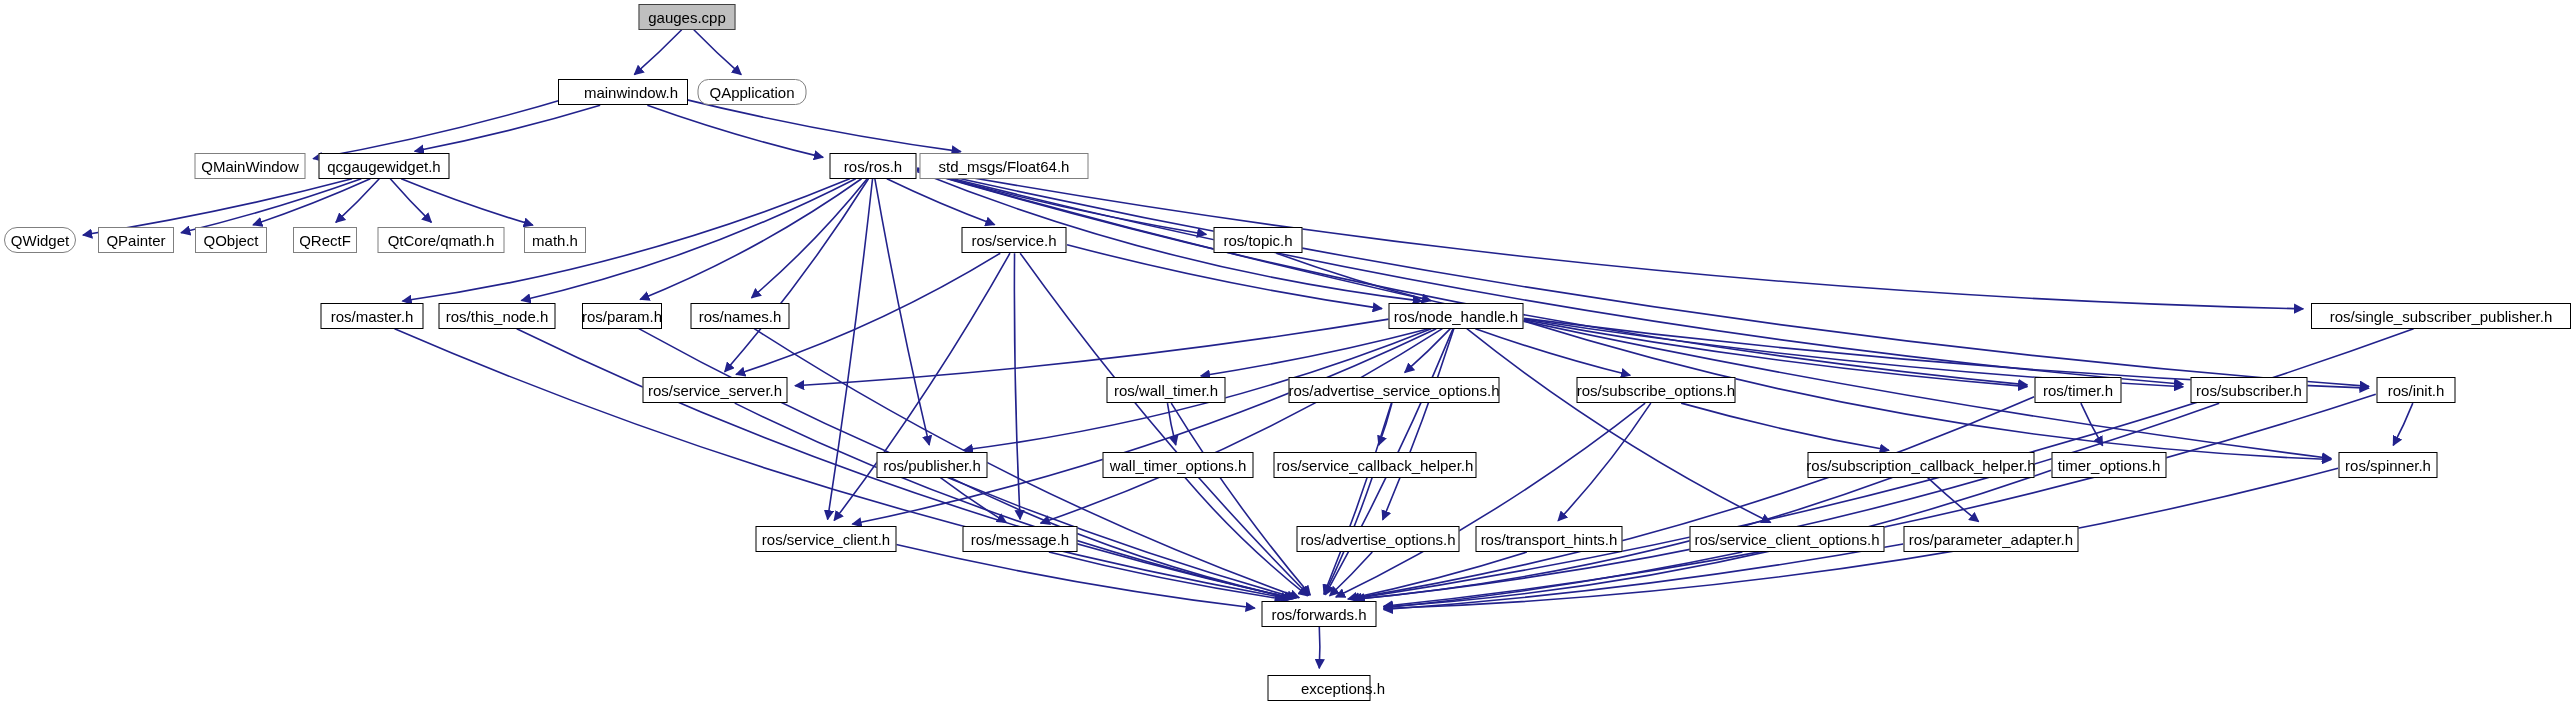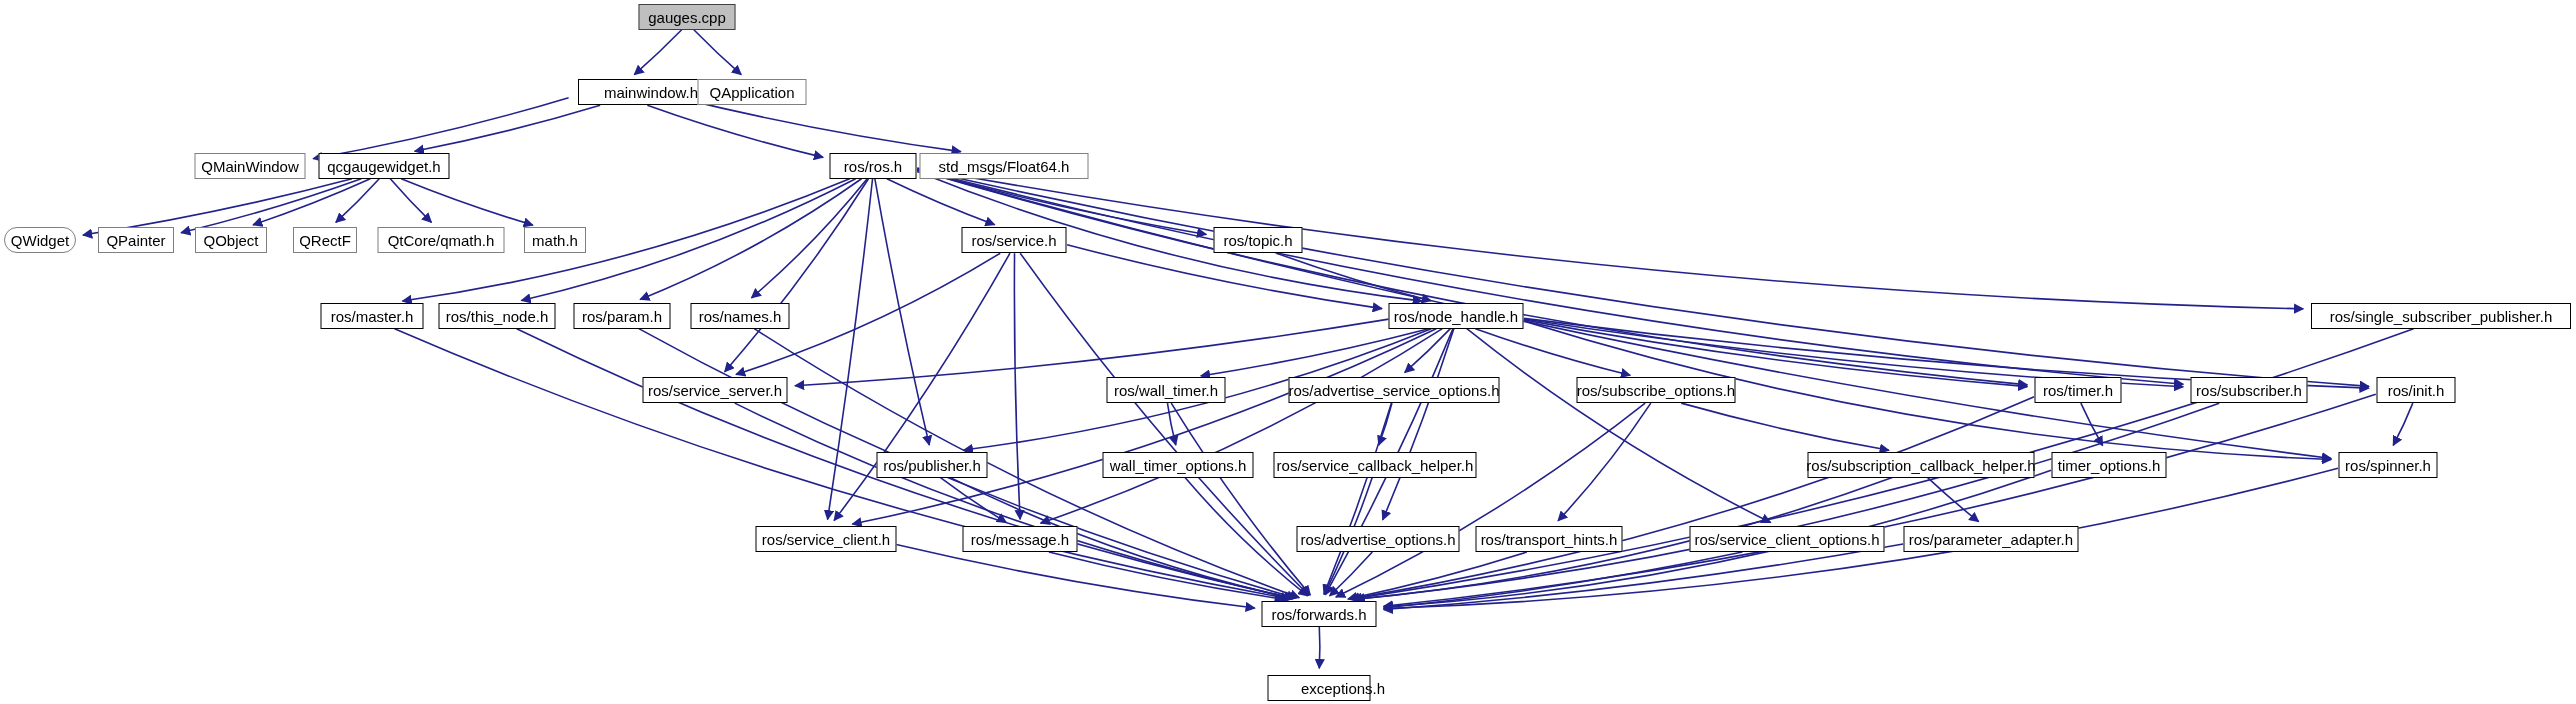--- a/index.html
+++ b/index.html
@@ -123,24 +123,24 @@
         <path d="M 1916.0 547.9 Q 1656.2 594.8 1392.9 613.9" fill="none" stroke="#22228c" stroke-width="1.6" marker-end="url(#arrow)"></path>
         <path d="M 2430.1 331.0 Q 1909.4 520.1 1361.7 603.3" fill="none" stroke="#22228c" stroke-width="1.6" marker-end="url(#arrow)"></path>
         <path d="M 1940.7 481.0 Q 1965.5 504.2 1992.0 525.4" fill="none" stroke="#22228c" stroke-width="1.6" marker-end="url(#arrow)"></path>
         <path d="M 1328.0 631.0 Q 1329.2 652.0 1328.0 673.0" fill="none" stroke="#22228c" stroke-width="1.6" marker-end="url(#arrow)"></path>
       </g>
   </svg>
   <div id="node-layer">
       <div class="node root hdr" style="left: 687px; top: 17px; width: 97px; text-align: center;">
         <span class="node-label">gauges.cpp</span>
       </div>
-      <div class="node hdr" style="left: 643px; top: 92px; width: 130px; padding-left: 16px;">
+      <div class="node hdr" style="left: 623px; top: 92px; width: 130px; padding-left: 16px;">
         <span class="node-label">mainwindow.h</span>
       </div>
-      <div class="node " style="left: 752px; top: 92px; width: 109px;">
+      <div class="node " style="left: 752px; top: 92px; width: 109px; border-radius: 11px;">
         <span class="node-label">QApplication</span>
       </div>
       <div class="node " style="left: 250px; top: 166px; width: 111px;">
         <span class="node-label">QMainWindow</span>
       </div>
       <div class="node hdr" style="left: 384px; top: 166px; width: 131px; text-align: center;">
         <span class="node-label">qcgaugewidget.h</span>
       </div>
       <div class="node hdr" style="left: 873px; top: 166px; width: 87px;">
         <span class="node-label">ros/ros.h</span>
@@ -171,21 +171,21 @@
       </div>
       <div class="node hdr" style="left: 1258px; top: 240px; width: 89px;">
         <span class="node-label">ros/topic.h</span>
       </div>
       <div class="node hdr" style="left: 372px; top: 316px; width: 103px;">
         <span class="node-label">ros/master.h</span>
       </div>
       <div class="node hdr" style="left: 497px; top: 316px; width: 117px;">
         <span class="node-label">ros/this_node.h</span>
       </div>
-      <div class="node hdr" style="left: 622px; top: 316px; width: 97px;">
+      <div class="node hdr" style="left: 622px; top: 316px; width: 80px;">
         <span class="node-label">ros/param.h</span>
       </div>
       <div class="node hdr" style="left: 740px; top: 316px; width: 99px;">
         <span class="node-label">ros/names.h</span>
       </div>
       <div class="node hdr" style="left: 1456px; top: 316px; width: 135px;">
         <span class="node-label">ros/node_handle.h</span>
       </div>
       <div class="node hdr" style="left: 2441px; top: 316px; width: 260px;">
         <span class="node-label">ros/single_subscriber_publisher.h</span>

